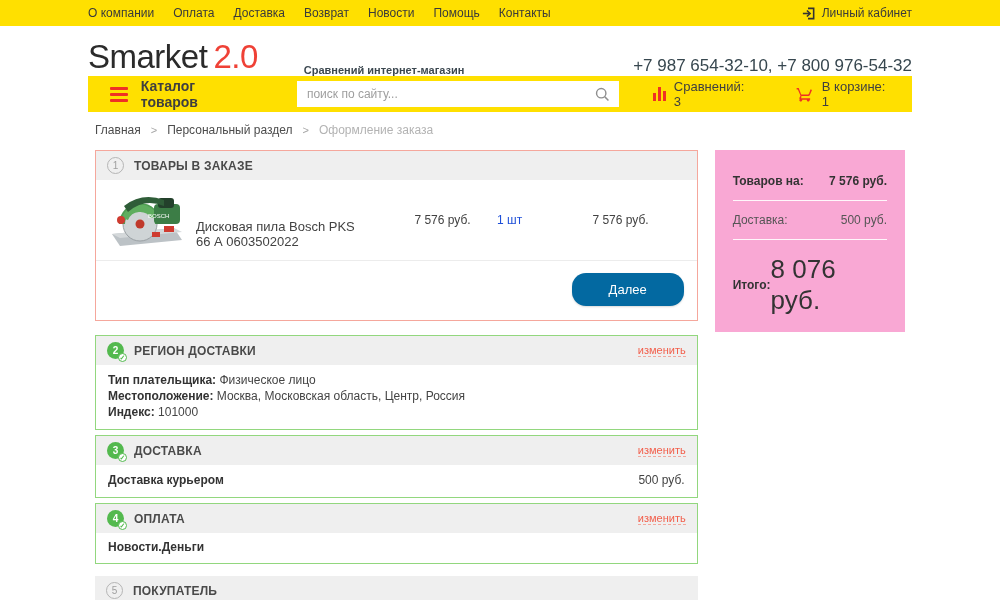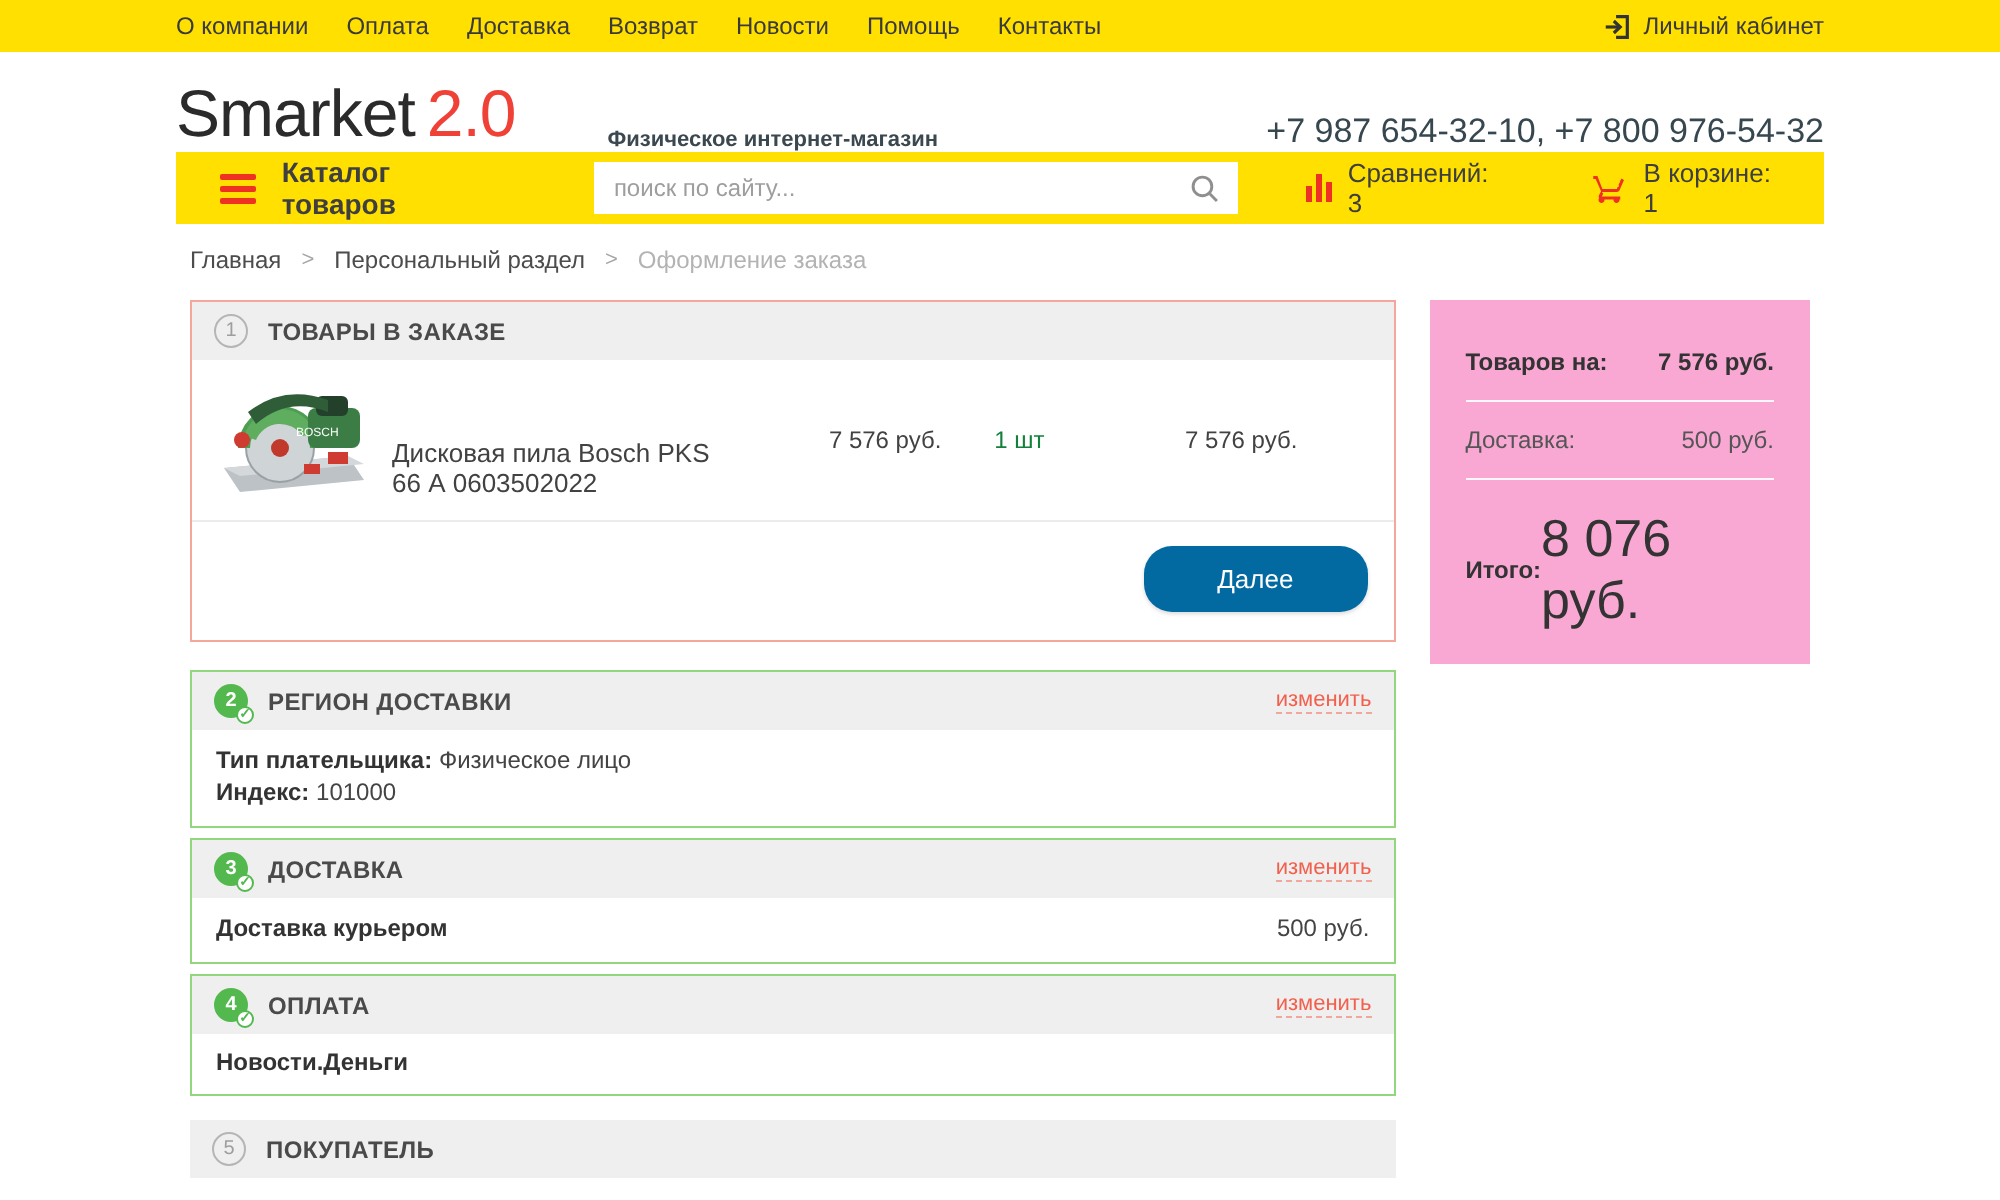--- a/index.html
+++ b/index.html
@@ -68,21 +68,21 @@
     background:#fff; border:1px solid #53b94e; border-radius:50%; color:#53b94e;
     font-size:7px; line-height:8px; text-align:center; font-weight:bold; }
   .edit-link { margin-left:auto; font-size:11px; color:#f2604d; text-decoration:none;
     border-bottom:1px dashed #f2a79d; cursor:pointer; }
 
   
   .prod-row { display:flex; align-items:center; padding:8px 12px; }
   .prod-img { width:78px; height:64px; flex:none; cursor:pointer; }
   .prod-name { flex:1; font-size:13px; color:#424242; margin-left:10px; cursor:pointer;margin-top:28px; }
   .prod-price { width:100px; text-align:right; font-size:12px; color:#424242; }
-  .prod-qty { width:78px; text-align:center; font-size:12px; color:#15803d; }
+  .prod-qty { width:78px; text-align:center; font-size:12px; color:#1d4ed8; }
   .prod-total { width:100px; text-align:right; font-size:12px; color:#424242; margin-right:36px; }
   .sec1-foot { border-top:1px solid #ececec; padding:12px 13px 14px; display:flex; justify-content:flex-end; }
   .btn-next { background:#0369a1; color:#fff; border:none; font-size:13px;
     padding:9px 37px; border-radius:14px; cursor:pointer; box-shadow:0 1px 2px rgba(0,0,0,.15);
     font-family:"Liberation Sans", sans-serif; }
 
   
   .sec-body { padding:7px 12px 9px; font-size:12px; color:#444; }
   .sec-body .line { line-height:16px; }
   .sec-body b { color:#333; }
@@ -125,21 +125,21 @@
         </svg>
       </span>
       <span>Личный кабинет</span>
     </a>
   </div>
 </div>
 
 <div class="header">
   <div class="container header-inner">
     <div class="logo"><span>Smarket</span><span class="ver">2.0</span></div>
-    <div class="tagline">Физическое интернет-магазин</div>
+    <div class="tagline">Сравнений интернет-магазин</div>
     <a class="phones" style="text-decoration:none;">+7 987 654-32-10, +7 800 976-54-32</a>
   </div>
 </div>
 
 <div class="catbar-wrap">
   <div class="container catbar">
     <span class="burger">
         <i></i>
         <i></i>
         <i></i>
@@ -225,20 +225,21 @@
         <div class="sec-head">
           <span class="num green">
               <span>2</span>
               <span class="badge">✓</span>
             </span>
           <span class="sec-title">РЕГИОН ДОСТАВКИ</span>
           <a class="edit-link">изменить</a>
         </div>
         <div class="sec-body">
           <div class="line"><b>Тип плательщика:</b> <span>Физическое лицо</span></div>
+          <div class="line"><b>Местоположение:</b> <span>Москва, Московская область, Центр, Россия</span></div>
           <div class="line"><b>Индекс:</b> <span>101000</span></div>
         </div>
       </div>
 
       <div class="section green s3">
         <div class="sec-head">
           <span class="num green">
               <span>3</span>
               <span class="badge">✓</span>
             </span>

